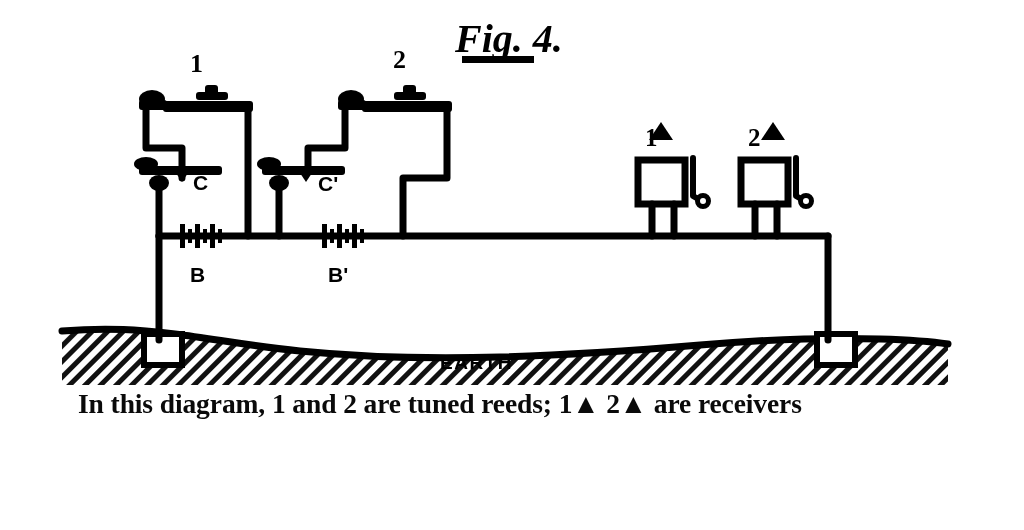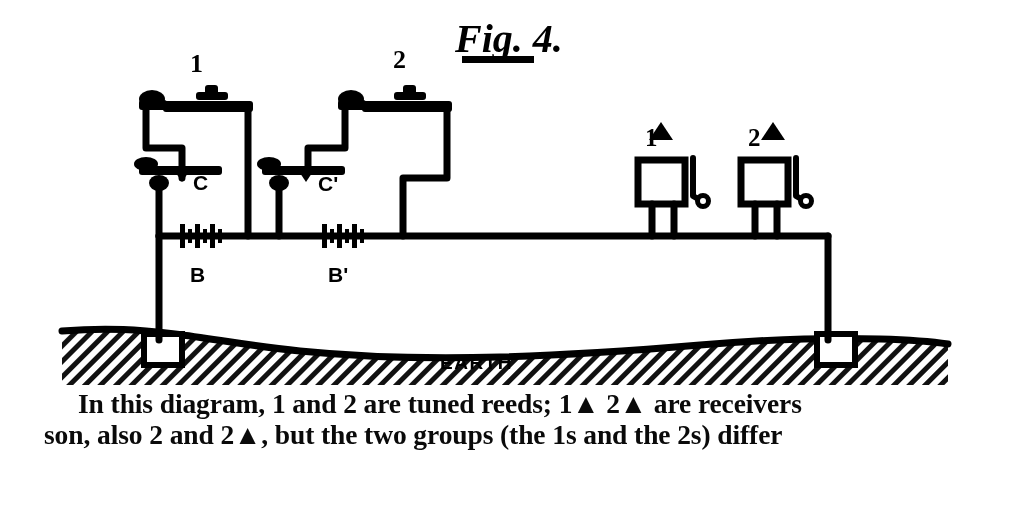--- a/index.html
+++ b/index.html
@@ -198,16 +198,15 @@
         <circle cx="806" cy="201" r="5.5" fill="#ffffff" stroke="#000000" stroke-width="5"></circle>
         <path d="M 755,204 L 755,236" fill="none" stroke="#000000" stroke-width="7" stroke-linecap="round"></path>
         <path d="M 777,204 L 777,236" fill="none" stroke="#000000" stroke-width="7" stroke-linecap="round"></path>
       </g>
 
     </svg>
   </div>
 
   <div id="caption-block">
     <div class="caption-line first">In this diagram, 1 and 2 are tuned reeds; 1▲ 2▲ are receivers</div>
-    <div class="caption-line">son, also 2 and 2▲, but the two groups (the 1s and the 2s) differ</div>
   </div>
 
 </div>
 
 </body></html>

